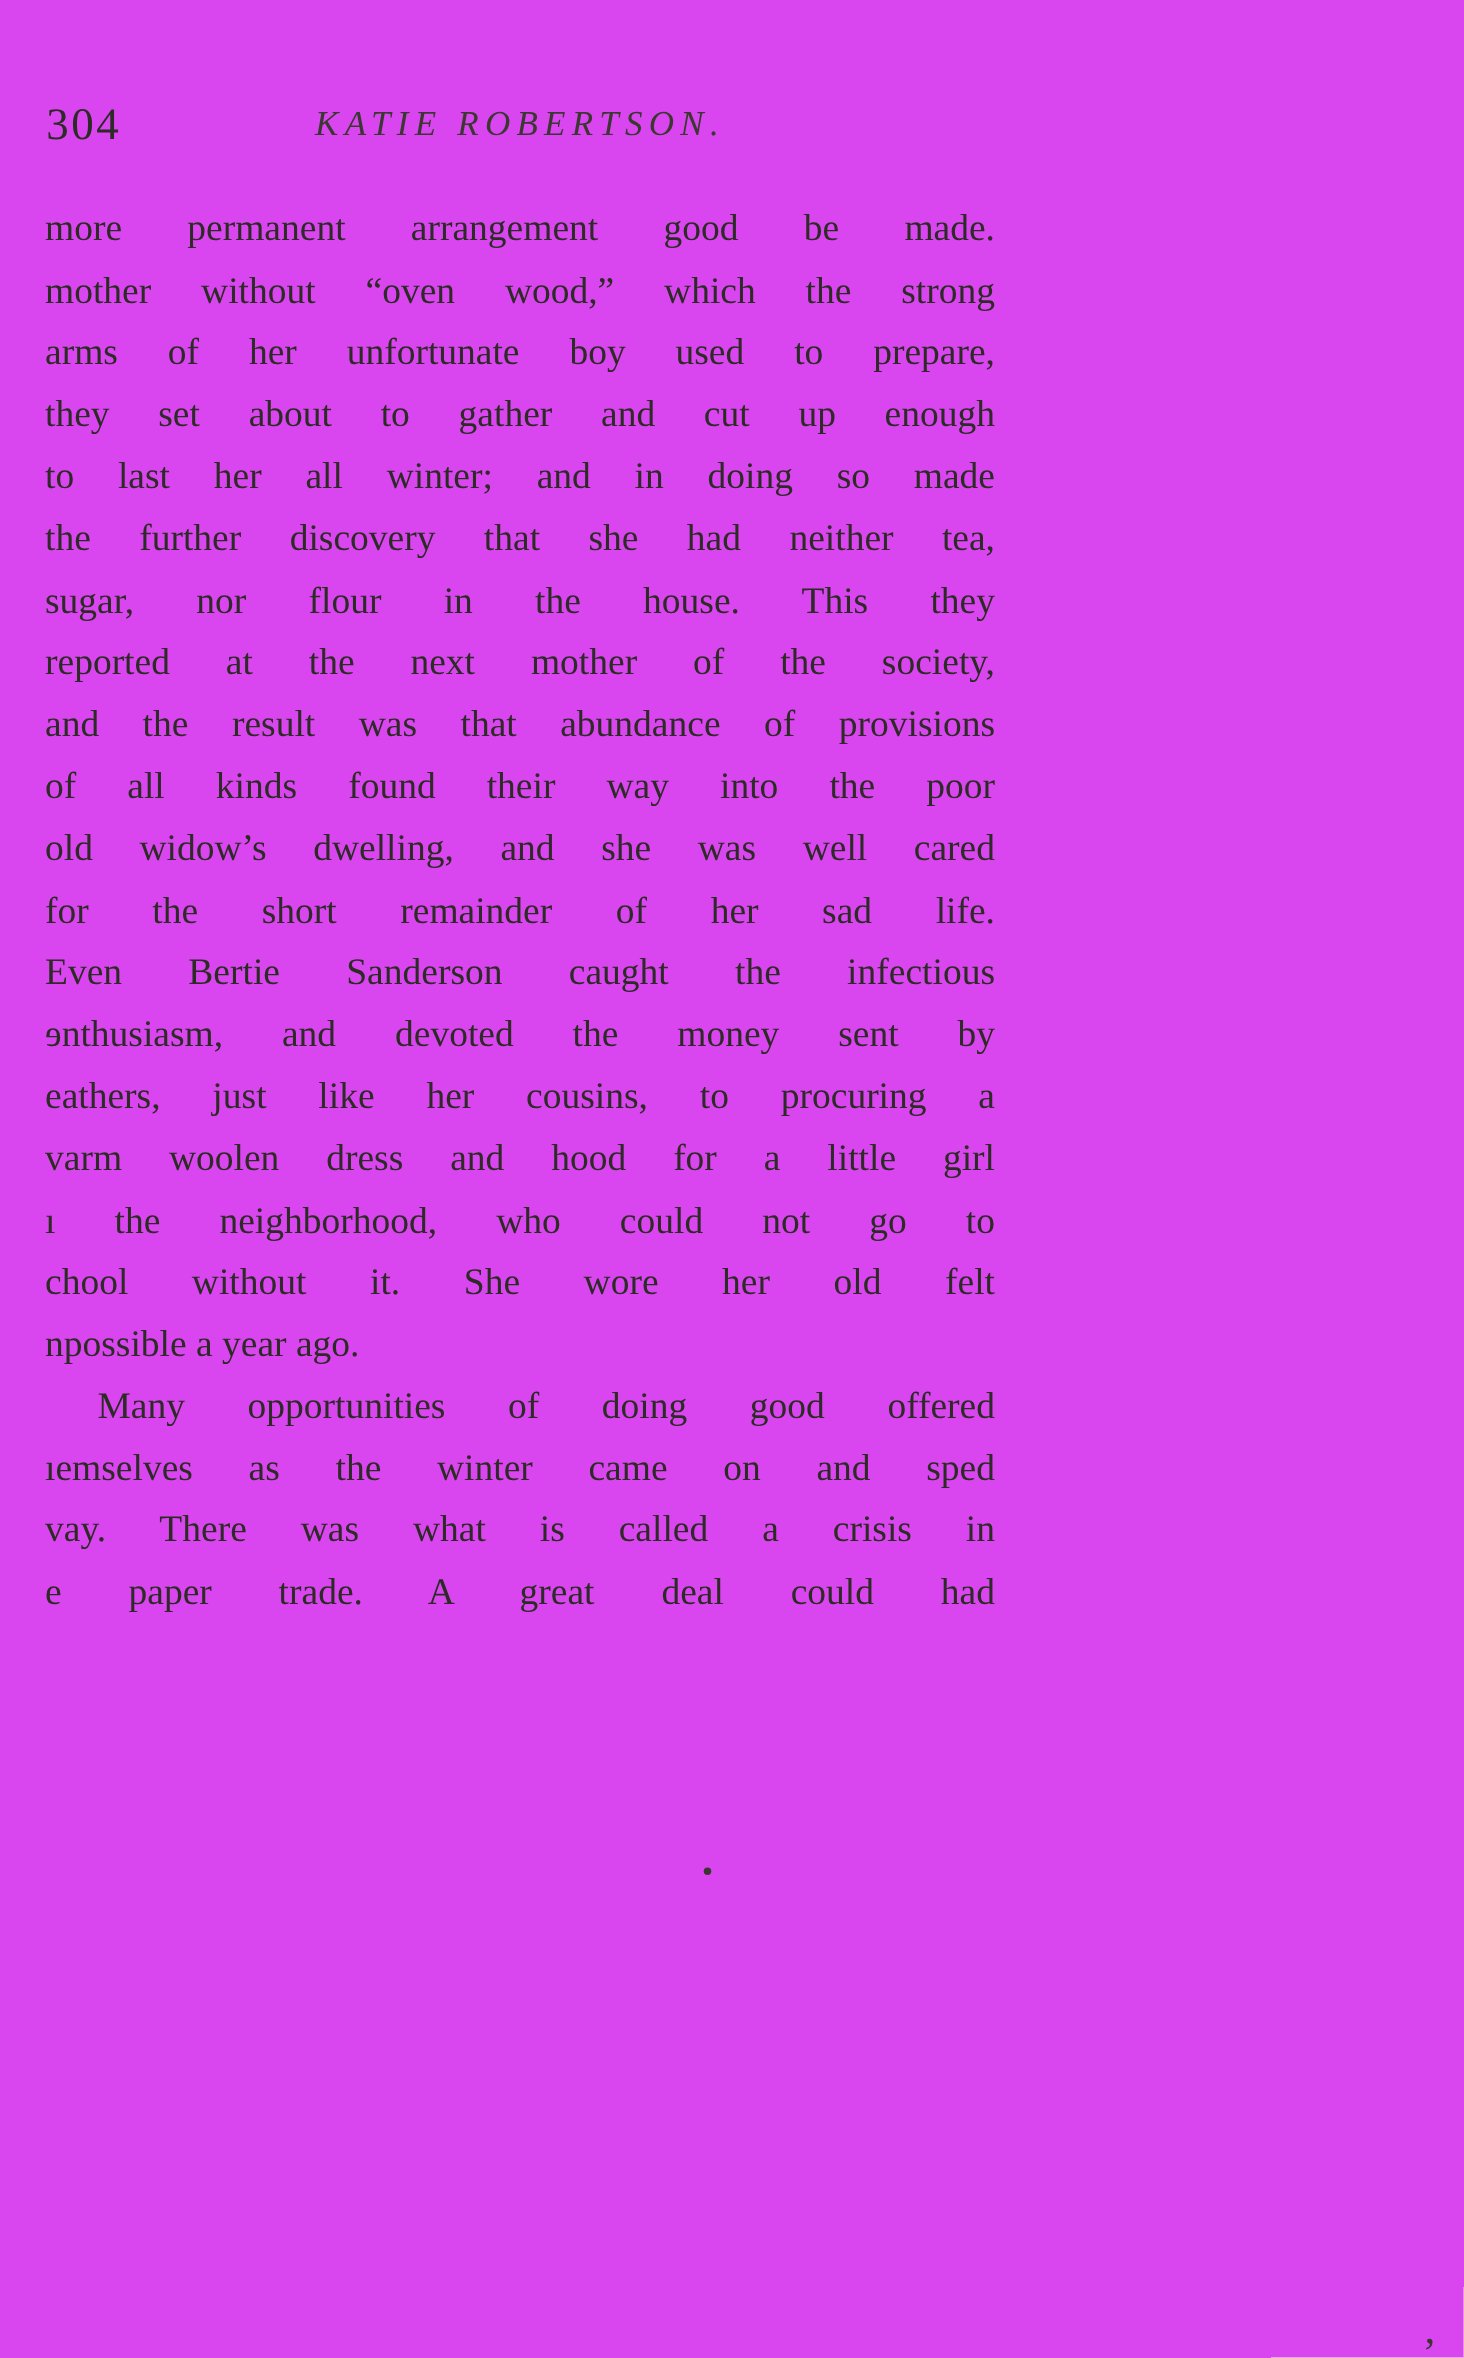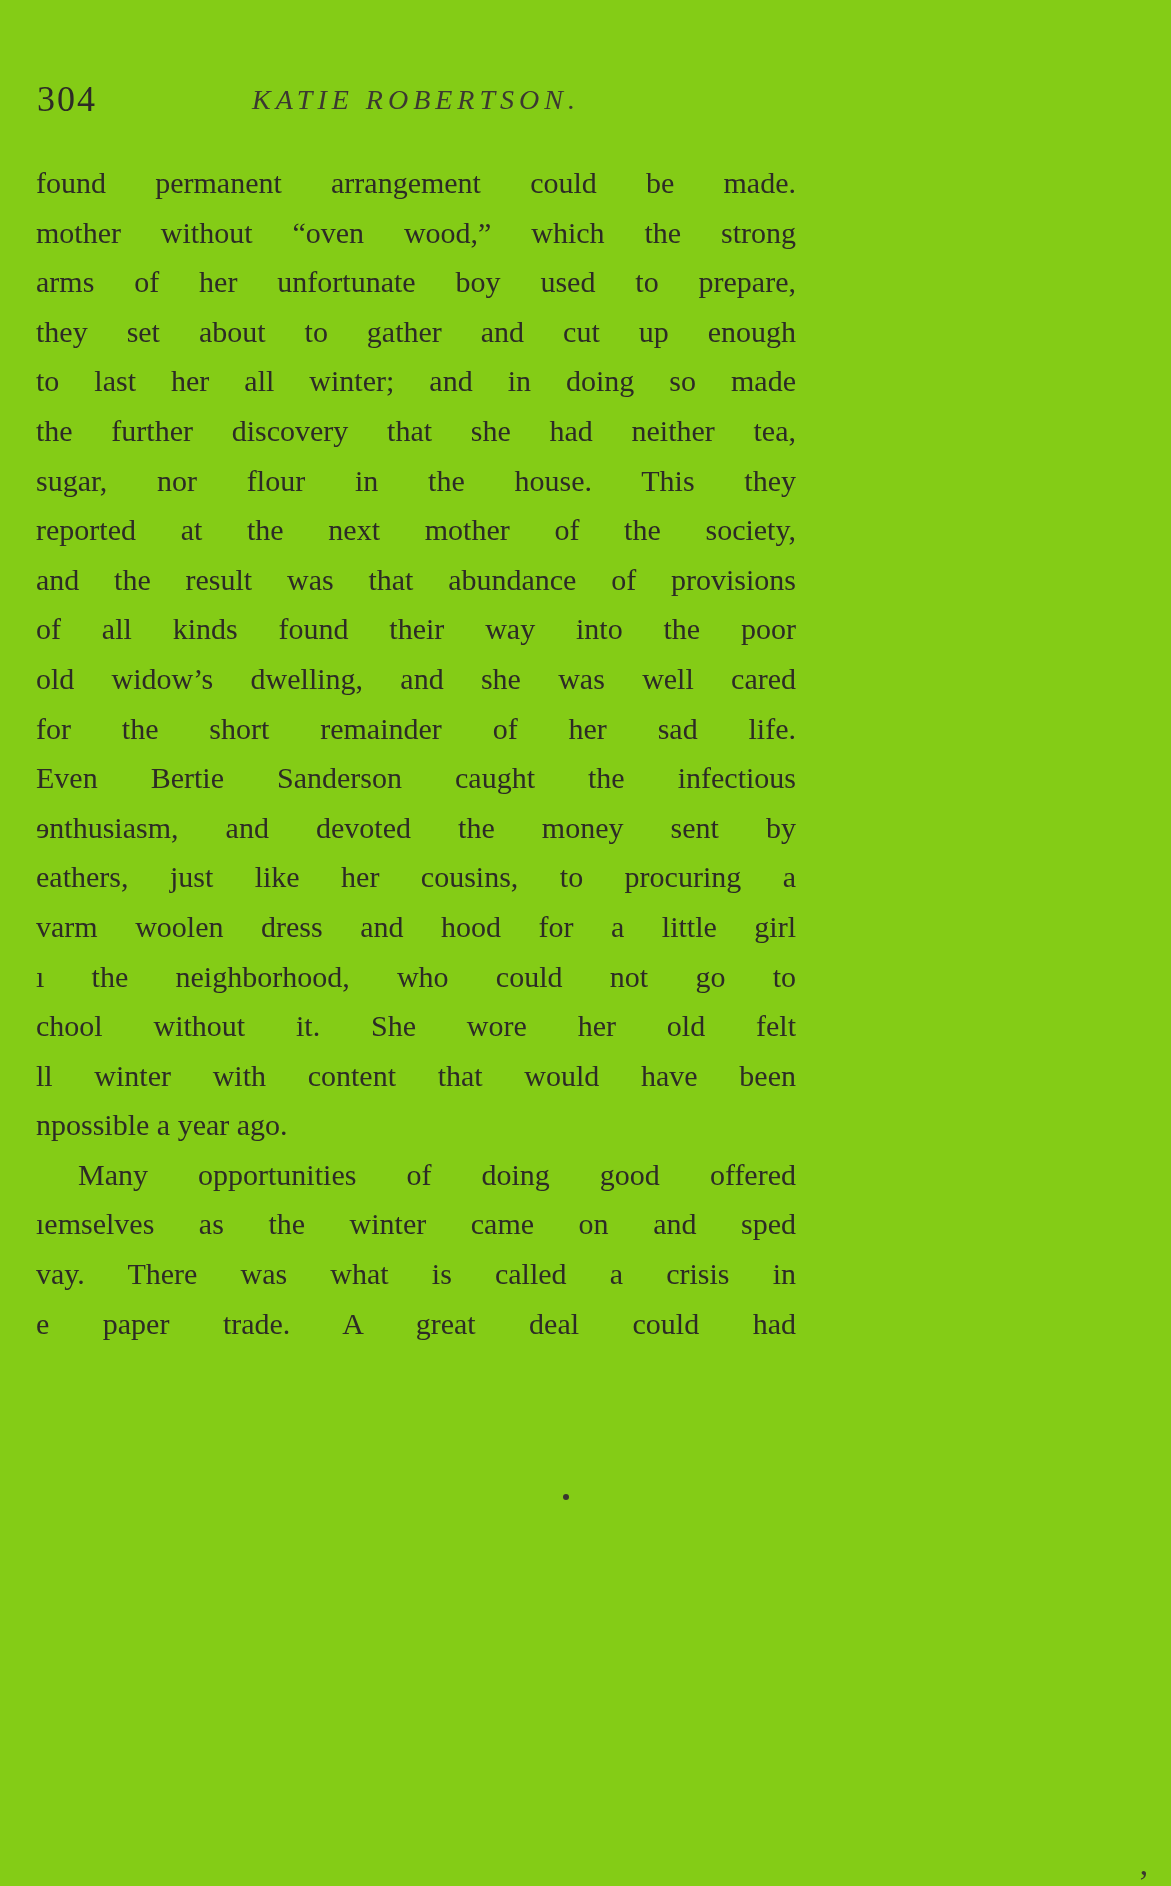--- a/index.html
+++ b/index.html
@@ -4,21 +4,21 @@
 <style>
   * { box-sizing: border-box; margin: 0; padding: 0; }
   html, body {
     width: 1171px;
     background: #fbfaf7;
   }
   .page {
     position: relative;
     width: 1171px;
     height: 1886px;
-    background: #84cc16;
+    background: #d946ef;
     overflow: hidden;
     font-family: "Liberation Serif", "DejaVu Serif", serif;
     color: #2d2b26;
   }
   .page-num {
     position: absolute;
     left: 37px;
     top: 78px;
     font-size: 36px;
     letter-spacing: 2px;
@@ -79,39 +79,38 @@
 </head>
 <body>
 
 <div class="page">
 
   <span class="page-num">304</span>
 
   <span class="running-head">KATIE ROBERTSON.</span>
 
   <div class="body-text" id="lines">
-      <div class="line">found permanent arrangement could be made.</div>
+      <div class="line">more permanent arrangement good be made.</div>
       <div class="line">mother without “oven wood,” which the strong</div>
       <div class="line">arms of her unfortunate boy used to prepare,</div>
       <div class="line">they set about to gather and cut up enough</div>
       <div class="line">to last her all winter; and in doing so made</div>
       <div class="line">the further discovery that she had neither tea,</div>
       <div class="line">sugar, nor flour in the house. This they</div>
       <div class="line">reported at the next mother of the society,</div>
       <div class="line">and the result was that abundance of provisions</div>
       <div class="line">of all kinds found their way into the poor</div>
       <div class="line">old widow’s dwelling, and she was well cared</div>
       <div class="line">for the short remainder of her sad life.</div>
       <div class="line italic">Even Bertie Sanderson caught the infectious</div>
       <div class="line">ɘnthusiasm, and devoted the money sent by</div>
       <div class="line">eathers, just like her cousins, to procuring a</div>
       <div class="line">varm woolen dress and hood for a little girl</div>
       <div class="line">ı the neighborhood, who could not go to</div>
       <div class="line">chool without it. She wore her old felt</div>
-      <div class="line">ll winter with content that would have been</div>
       <div class="line paragraph-end">npossible a year ago.</div>
       <div class="line indent">Many opportunities of doing good offered</div>
       <div class="line">ıemselves as the winter came on and sped</div>
       <div class="line">vay. There was what is called a crisis in</div>
       <div class="line">e paper trade. A great deal could had</div>
     </div>
 
   <div class="scan-speck"></div>
 
   <span class="corner-mark">‚</span>

